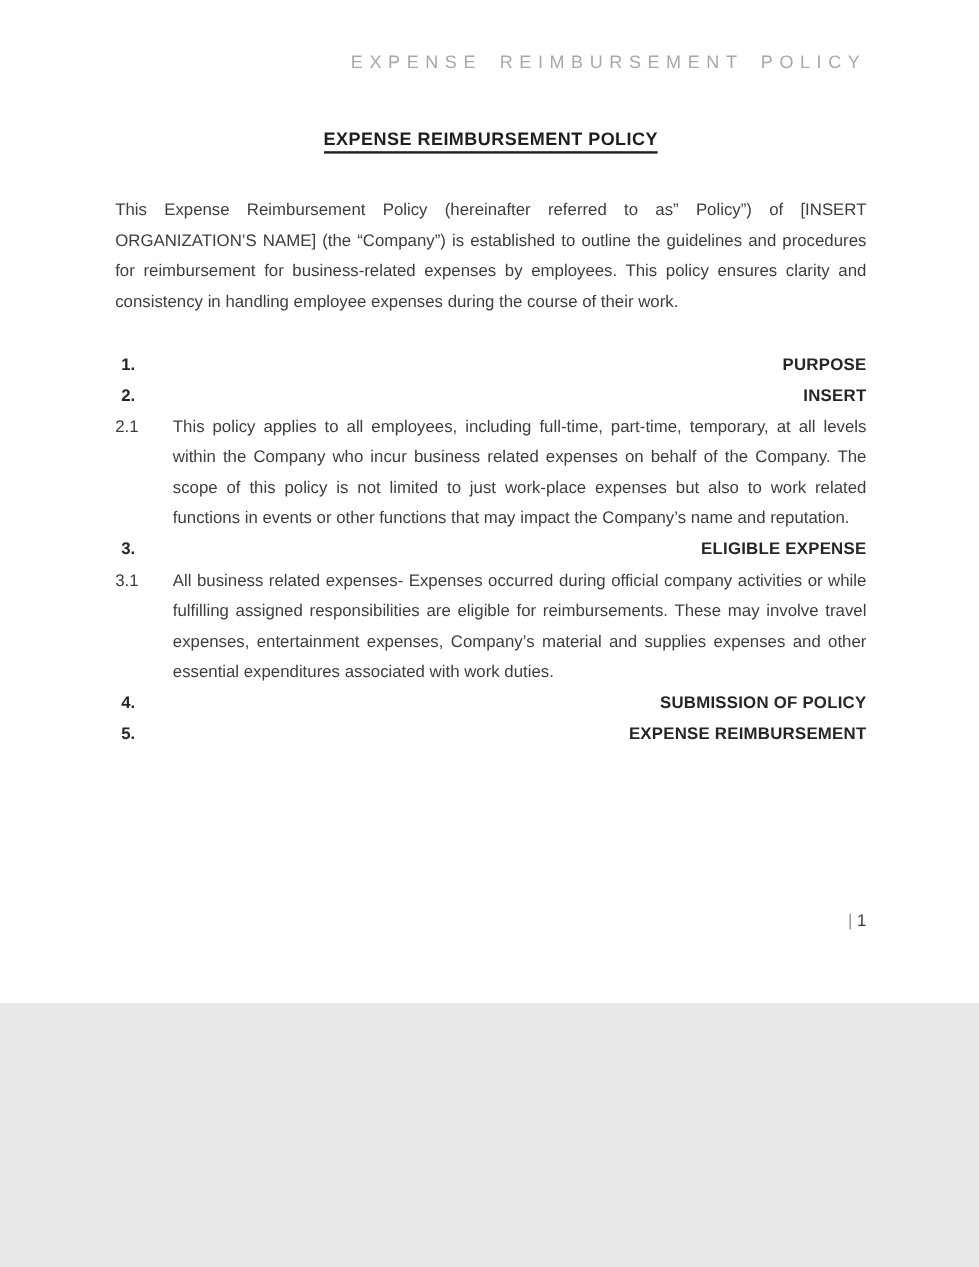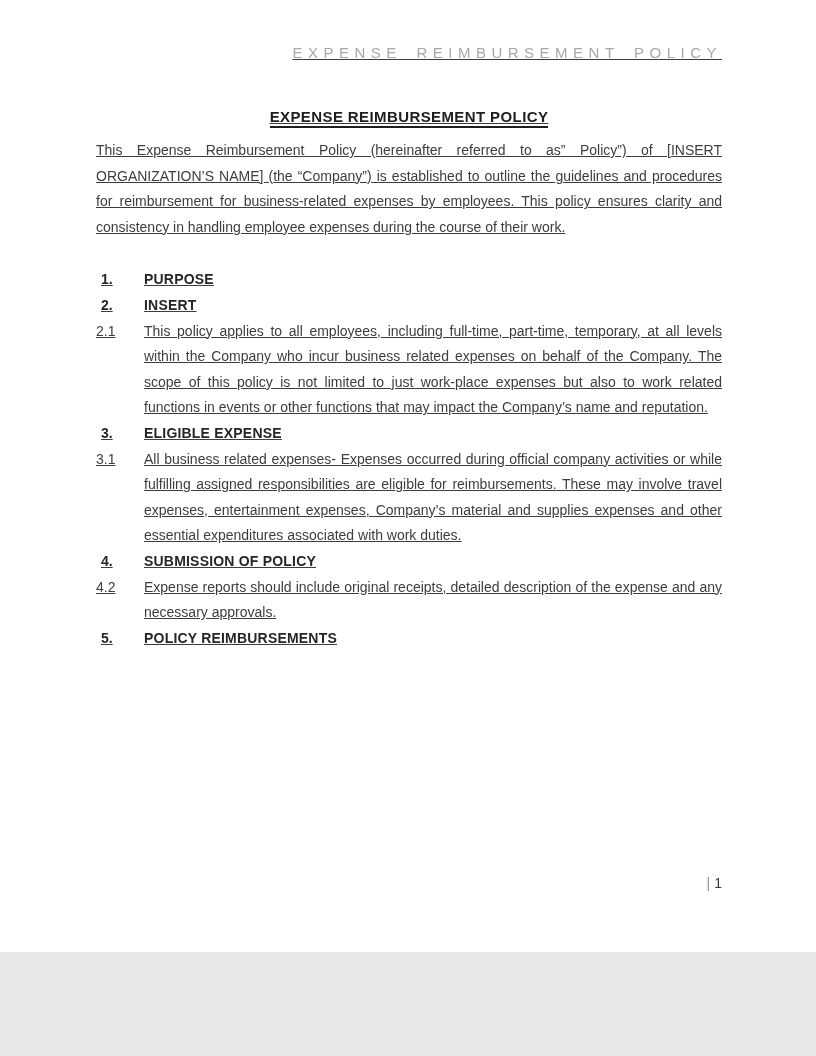--- a/index.html
+++ b/index.html
@@ -7,28 +7,27 @@
     --body-text:#3d3d3d;
     --title-text:#1e1e1e;
     --heading-text:#262626;
     --footer-separator:#8f8f8f;
     --footer-number:#3a3a3a;
     --page-background:#ffffff;
   }
   *{margin:0;padding:0;box-sizing:border-box;}
   html,body{background:#e8e8e8;}
   .page{
-    width:816px;height:952px;
+    width:816px;height:836px;
     background:var(--page-background);
     position:relative;
     margin:0 auto;
     font-family:"Liberation Sans","DejaVu Sans",sans-serif;
     color:var(--body-text);
     overflow:hidden;
-    text-decoration:underline;
   }
   .content{padding:0 94px 0 96px;}
   .running-header{
     padding-top:44px;
     text-align:right;
     font-size:15px;
     letter-spacing:5.5px;
     word-spacing:5px;
     color:var(--header-text);
     white-space:nowrap;
@@ -39,30 +38,30 @@
     font-size:15px;
     font-weight:bold;
     letter-spacing:0.4px;
     color:var(--title-text);
   }
   .doc-title .underline{
     border-bottom:2px solid var(--title-text);
     padding-bottom:1px;
   }
   .intro{
-    margin-top:13px;
+    margin-top:37px;
     font-size:14px;
     line-height:25.6px;
     text-align:justify;
   }
   .list{margin-top:27px;font-size:14px;line-height:25.6px;}
   .row{display:grid;grid-template-columns:48px 1fr;}
   .row .num{white-space:nowrap;}
   .row.heading .num{padding-left:5px;font-weight:bold;color:var(--heading-text);}
-  .row.heading .txt{font-weight:bold;color:var(--heading-text);letter-spacing:0.2px;}
+  .row.heading .txt{font-weight:bold;color:var(--heading-text);letter-spacing:0.2px;text-align:right;}
   .row.item .txt{text-align:justify;}
   .footer{
     position:absolute;
     right:94px;bottom:61px;
     font-size:14px;
     color:var(--footer-number);
   }
   .footer .pipe{color:var(--footer-separator);padding-right:4px;}
 </style>
 </head>
@@ -101,28 +100,24 @@
       </div>
       <div class="row item">
         <span class="num">3.1</span>
         <span class="txt">All business related expenses- Expenses occurred during official company activities or while fulfilling assigned responsibilities are eligible for reimbursements. These may involve travel expenses, entertainment expenses, Company’s material and supplies expenses and other essential expenditures associated with work duties.</span>
       </div>
 
       <div class="row heading">
         <span class="num">4.</span>
         <span class="txt">SUBMISSION OF POLICY</span>
       </div>
-      <div class="row item">
-        <span class="num">4.2</span>
-        <span class="txt">Expense reports should include original receipts, detailed description of the expense and any necessary approvals.</span>
-      </div>
 
       <div class="row heading">
         <span class="num">5.</span>
-        <span class="txt">POLICY REIMBURSEMENTS</span>
+        <span class="txt">EXPENSE REIMBURSEMENT</span>
       </div>
 
     </div>
   </div>
 
   <div class="footer">
     <span class="pipe">|</span><span>1</span>
   </div>
 </div>
 

